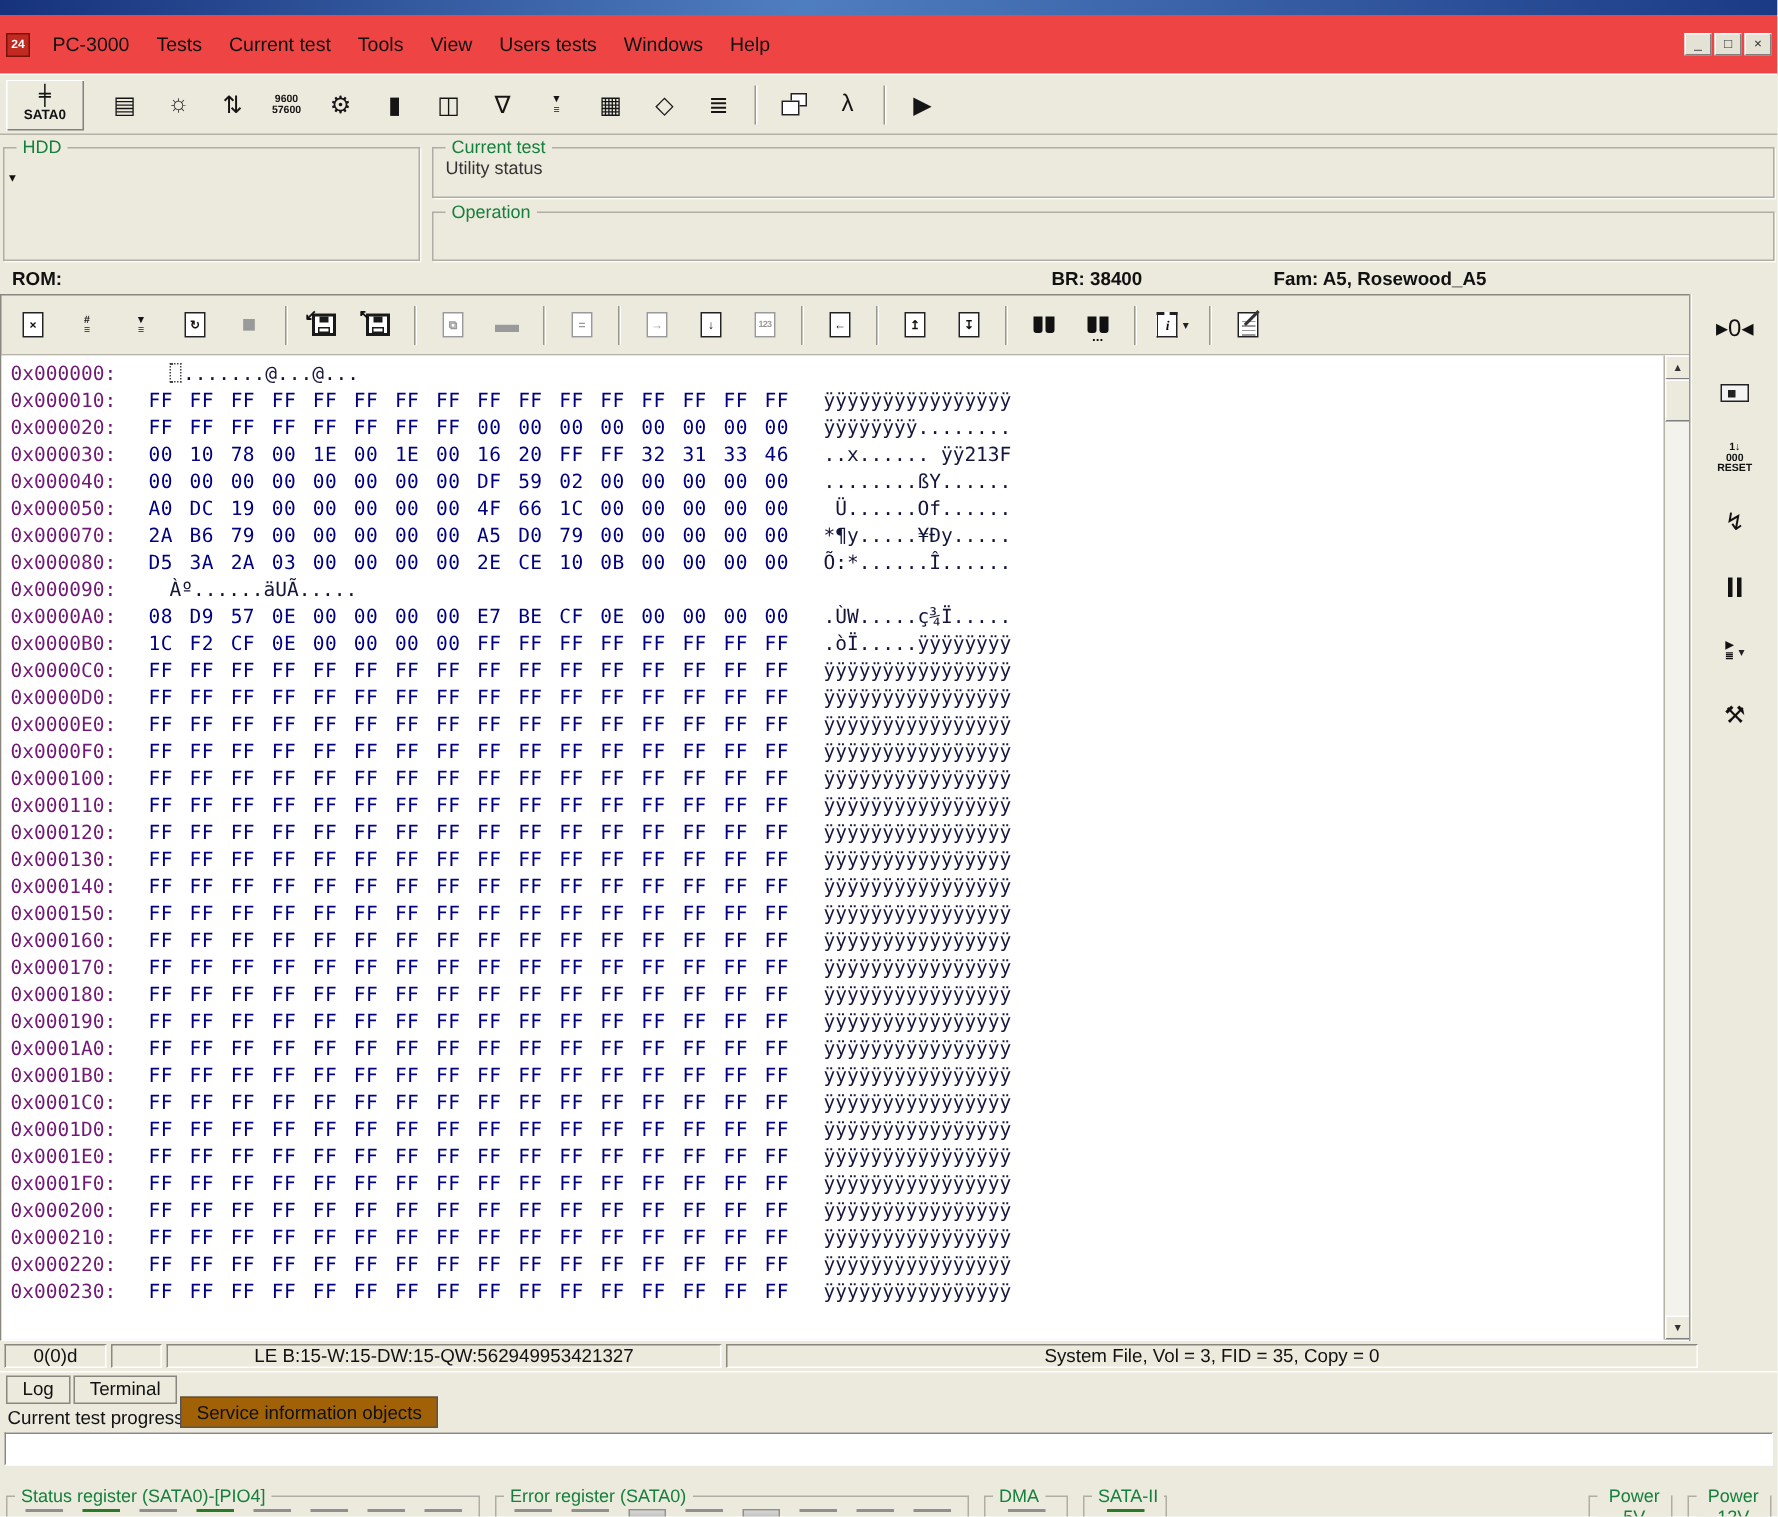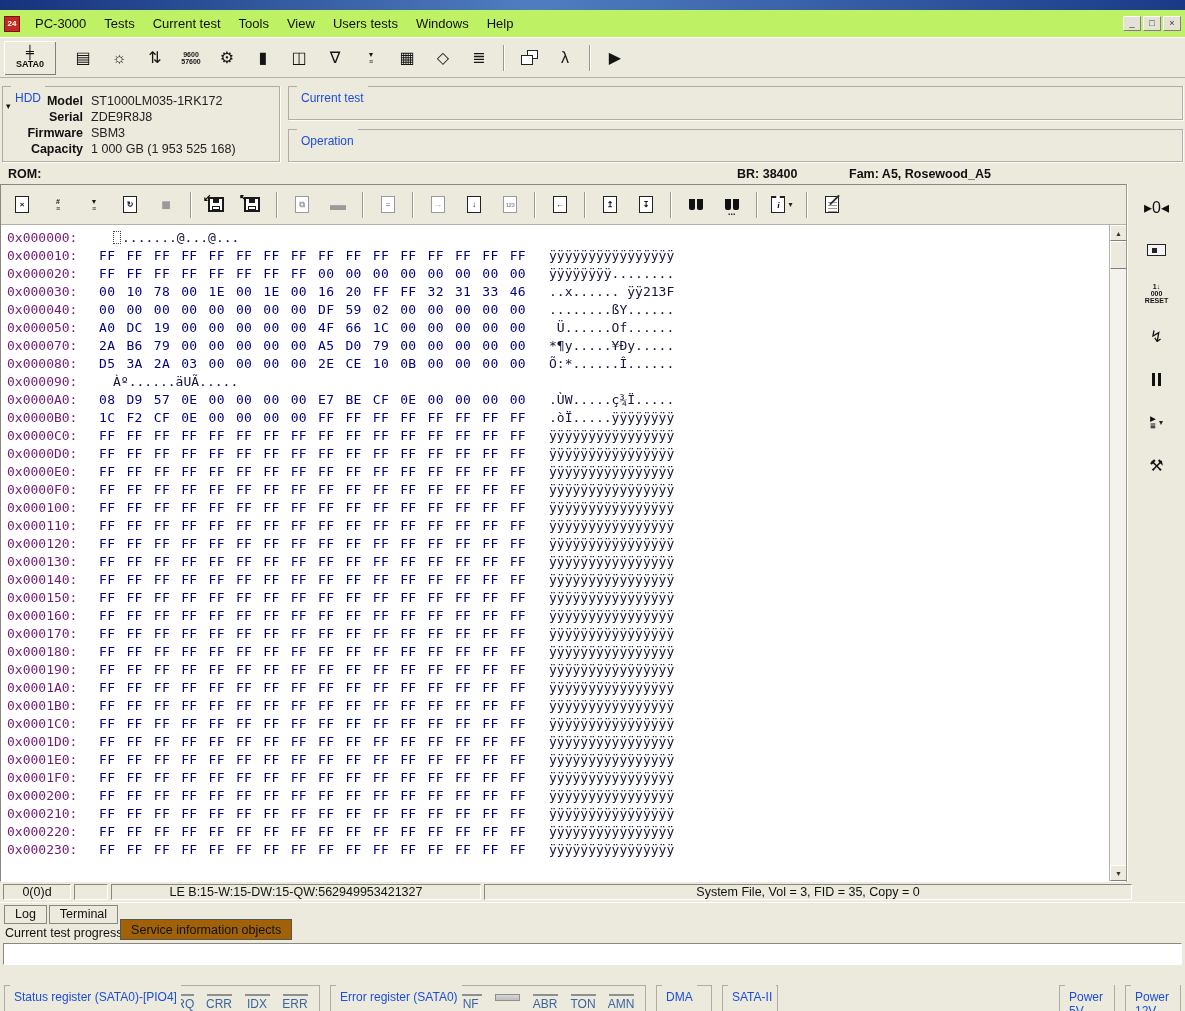--- a/index.html
+++ b/index.html
@@ -1,54 +1,54 @@
 <!DOCTYPE html>
 <html><head>
 <meta charset="utf-8">
 <style>
   * { box-sizing: border-box; margin: 0; padding: 0; }
   html,body { width:1185px; height:1011px; overflow:hidden; }
   body { font-family:"Liberation Sans", sans-serif; font-size:13px; background:#ece9dd; color:#111; }
 
   .titlebar { height:10px; background:linear-gradient(90deg,#16327c,#4f7ec0 45%,#1b3a86); }
 
-  .menubar { height:28px; display:flex; align-items:center; background:#bef264; border-bottom:1px solid #ffffff; padding:0 2px; }
+  .menubar { height:40px; display:flex; align-items:center; background:#ef4444; border-bottom:1px solid #ffffff; padding:0 2px; }
   .appicon { width:16px; height:16px; background:#c22a21; border:1px solid #7a120c; margin:0 6px 0 2px;
              display:inline-flex; align-items:center; justify-content:center; color:#fff; font-size:8px; font-weight:bold; }
   .menu-item { padding:2px 9px; cursor:default; }
   .winctrls { margin-left:auto; display:flex; gap:2px; padding-right:2px; }
   .winctrls button { width:18px; height:15px; font-size:9px; line-height:9px; background:#e4e1d5;
              border:1px solid; border-color:#fff #7f7f7f #7f7f7f #fff; color:#333; }
 
   .toolbar { height:40px; display:flex; align-items:center; background:#ece9dd; border-bottom:1px solid #b5b2a8; padding:2px 4px; gap:2px; }
   .sata-btn { width:52px; height:34px; display:flex; flex-direction:column; align-items:center; justify-content:center;
               box-shadow: inset 1px 1px 0 #fff, inset -1px -1px 0 #808080; margin-right:8px; }
   .sata-btn .glyph { font-family:"DejaVu Sans Mono",monospace; font-size:13px; line-height:12px; }
   .sata-btn .lbl { font-size:9px; font-weight:bold; }
   .tb-btn { min-width:34px; height:30px; display:flex; align-items:center; justify-content:center; }
   .tb-btn .glyph { font-size:16px; color:#151515; }
   .tb-btn .glyph.small { font-size:7px; font-weight:bold; line-height:7px; white-space:pre; text-align:center; }
   .tb-sep { width:2px; height:26px; border-left:1px solid #9a978c; border-right:1px solid #fff; margin:0 5px; }
   .tb-btn.disabled .glyph, .tb-btn.disabled .mini-doc { color:#9a9a9a; border-color:#9a9a9a; }
 
   .panels { height:86px; display:flex; padding:4px 2px 2px 2px; gap:8px; }
   .group { position:relative; border:1px solid #b0ada4; box-shadow:1px 1px 0 rgba(255,255,255,.8); }
-  .gtitle { position:absolute; top:-8px; left:8px; background:#ece9dd; padding:12px 4px; font-size:12px; color:#1d4ed8; }
+  .gtitle { position:absolute; top:-8px; left:8px; background:#ece9dd; padding:0 4px; font-size:12px; color:#15803d;text-align:center; }
   .hdd-box { width:278px; margin-top:4px; padding:6px 6px 2px 18px; }
   .dd-arrow { position:absolute; left:3px; top:14px; font-size:9px; color:#111; }
   .hdd-row { display:flex; line-height:16px; }
   .hdd-label { width:62px; text-align:right; font-weight:bold; margin-right:8px; font-size:12.5px; }
   .hdd-value { font-size:12.5px; color:#222; }
   .right-col { flex:1; display:flex; flex-direction:column; margin-top:4px; }
   .ct-box { height:34px; margin-bottom:9px; padding:6px 8px 0; font-size:12px; color:#333; }
   .op-box { flex:1; }
 
   .rombar { height:20px; position:relative; font-weight:bold; font-size:12.5px; line-height:20px; }
   .rom-label { position:absolute; left:8px; }
-  .rom-br { position:absolute; left:737px; }
+  .rom-br { position:absolute; left:701px; }
   .rom-fam { position:absolute; left:849px; }
 
   .hexband { height:698px; display:flex; }
   .hexregion { flex:1; border:1px solid; border-color:#8a877e #fff #fff #8a877e; display:flex; flex-direction:column; background:#ece9dd; }
   .hextoolbar { height:40px; display:flex; align-items:center; padding:2px 4px; gap:2px; border-bottom:1px solid #b5b2a8; }
   .hexwrap { flex:1; display:flex; background:#fff; }
   .hexview { flex:1; font-family:"DejaVu Sans Mono",monospace; font-size:13px; padding:4px 0 0 6px; }
   .hexrow { height:18px; line-height:18px; display:flex; white-space:pre; }
   .addr { width:92px; color:#701a75; }
   .bytes { width:436px; color:#000080; letter-spacing:.3px; word-spacing:3px; }
@@ -190,38 +190,20 @@
       <div class="tb-sep"></div>
       <div class="tb-btn">
         <span class="glyph">▶</span>
       </div>
     </div>
 
   <div class="panels">
     <div class="group hdd-box">
       <span class="gtitle">HDD</span>
       <span class="dd-arrow">▾</span>
-      <div id="hdd-fields">
-          <div class="hdd-row">
-            <span class="hdd-label">Model</span>
-            <span class="hdd-value">ST1000LM035-1RK172</span>
-          </div>
-          <div class="hdd-row">
-            <span class="hdd-label">Serial</span>
-            <span class="hdd-value">ZDE9R8J8</span>
-          </div>
-          <div class="hdd-row">
-            <span class="hdd-label">Firmware</span>
-            <span class="hdd-value">SBM3</span>
-          </div>
-          <div class="hdd-row">
-            <span class="hdd-label">Capacity</span>
-            <span class="hdd-value">1 000 GB (1 953 525 168)</span>
-          </div>
-        </div>
     </div>
     <div class="right-col">
       <div class="group ct-box">
         <span class="gtitle">Current test</span>
         <span>Utility status</span>
       </div>
       <div class="group op-box">
         <span class="gtitle">Operation</span>
       </div>
     </div>

